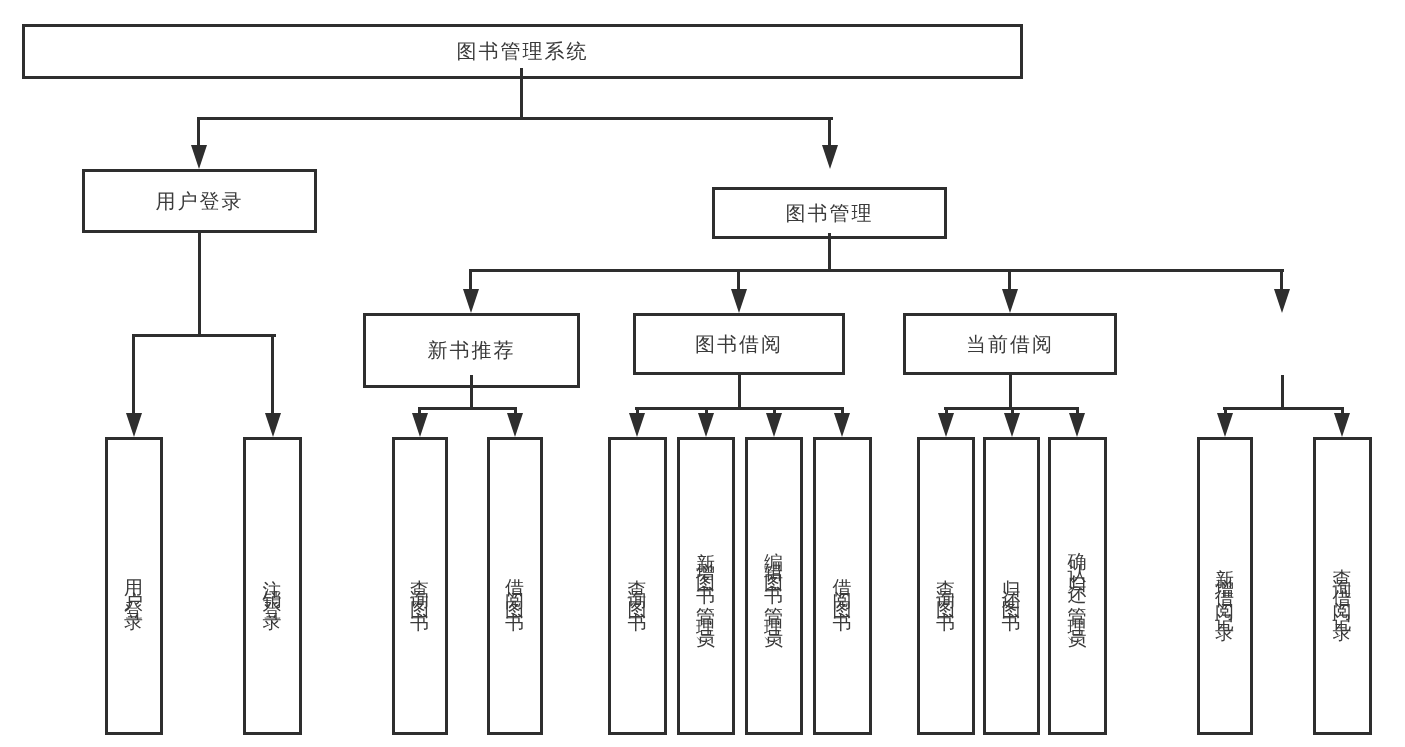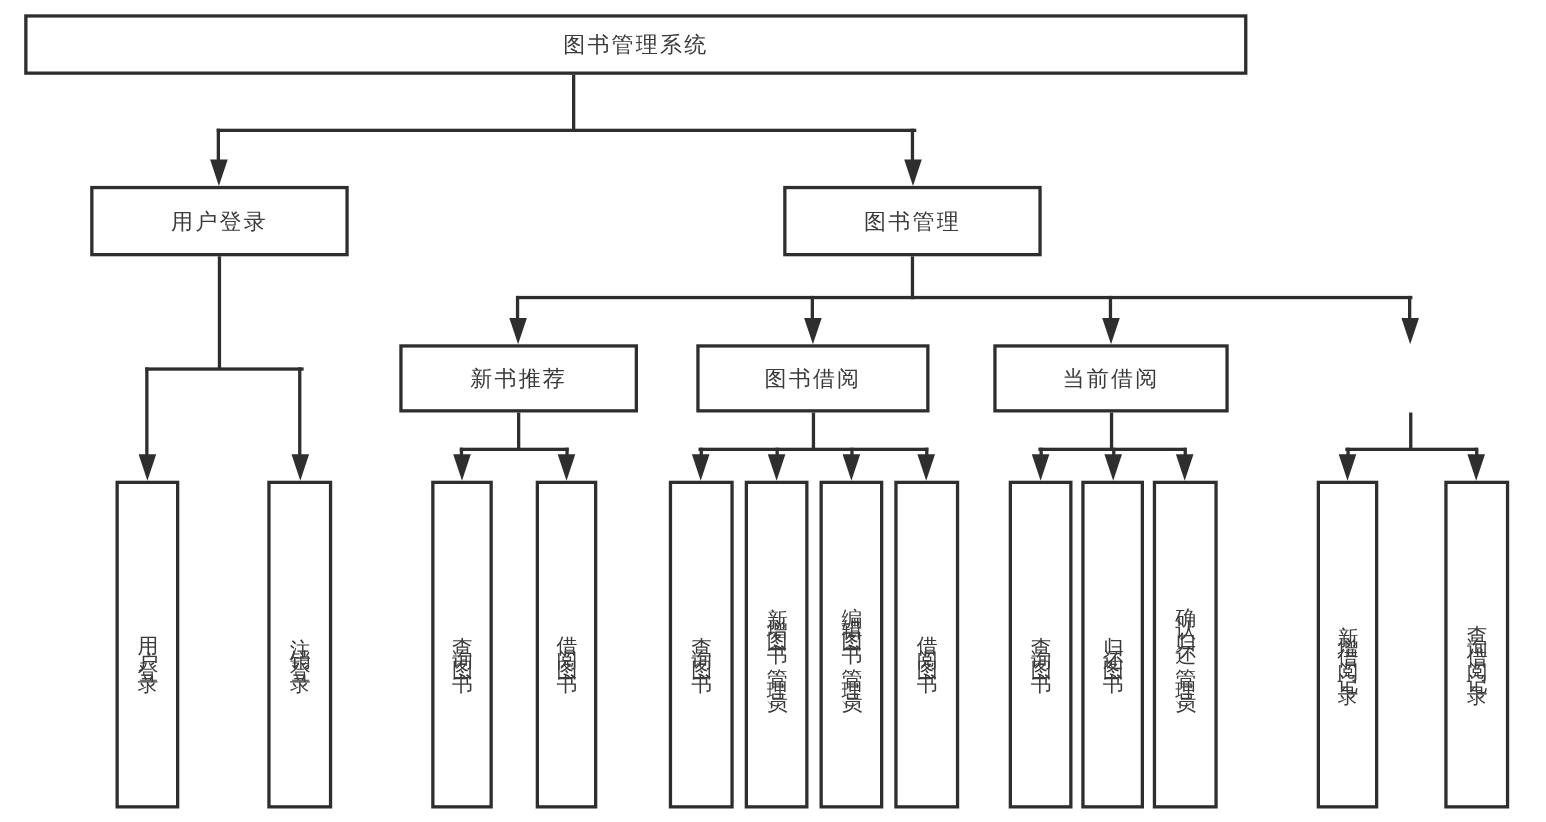--- a/index.html
+++ b/index.html
@@ -36,35 +36,35 @@
     position:absolute;left:1183px;top:716px;
     font-size:19px;color:var(--wm);letter-spacing:1px;white-space:nowrap;
     opacity:.92;z-index:5;
   }
 </style>
 </head>
 <body>
 
 <div class="stage">
 
-  <div class="box h" style="left:22px;top:13px;width:1112px;height:55px">
+  <div class="box h" style="left:22px;top:24px;width:1001px;height:55px">
     <span>图书管理系统</span>
   </div>
 
   <div class="vl" style="left:520px;top:68px;height:50px"></div>
   <div class="hl" style="left:197px;top:117px;width:636px"></div>
   <div class="vl" style="left:197px;top:117px;height:30px"></div>
   <div class="arrow" style="left:191px;top:145px"></div>
   <div class="vl" style="left:828px;top:117px;height:30px"></div>
   <div class="arrow" style="left:822px;top:145px"></div>
 
   <div class="box h" style="left:82px;top:169px;width:235px;height:64px">
     <span>用户登录</span>
   </div>
-  <div class="box h" style="left:712px;top:169px;width:235px;height:64px">
+  <div class="box h" style="left:712px;top:187px;width:235px;height:52px">
     <span>图书管理</span>
   </div>
 
   <div class="vl" style="left:198px;top:233px;height:102px"></div>
   <div class="hl" style="left:132px;top:334px;width:144px"></div>
   <div class="vl" style="left:132px;top:334px;height:81px"></div>
   <div class="arrow" style="left:126px;top:413px"></div>
   <div class="vl" style="left:271px;top:334px;height:81px"></div>
   <div class="arrow" style="left:265px;top:413px"></div>
 
@@ -72,21 +72,21 @@
   <div class="hl" style="left:470px;top:269px;width:814px"></div>
   <div class="vl" style="left:469px;top:269px;height:22px"></div>
   <div class="arrow" style="left:463px;top:289px"></div>
   <div class="vl" style="left:737px;top:269px;height:22px"></div>
   <div class="arrow" style="left:731px;top:289px"></div>
   <div class="vl" style="left:1008px;top:269px;height:22px"></div>
   <div class="arrow" style="left:1002px;top:289px"></div>
   <div class="vl" style="left:1280px;top:269px;height:22px"></div>
   <div class="arrow" style="left:1274px;top:289px"></div>
 
-  <div class="box h" style="left:363px;top:313px;width:217px;height:62px">
+  <div class="box h" style="left:363px;top:313px;width:217px;height:75px">
     <span>新书推荐</span>
   </div>
   <div class="box h" style="left:633px;top:313px;width:212px;height:62px">
     <span>图书借阅</span>
   </div>
   <div class="box h" style="left:903px;top:313px;width:214px;height:62px">
     <span>当前借阅</span>
   </div>
 
   <div class="vl" style="left:470px;top:375px;height:34px"></div>

